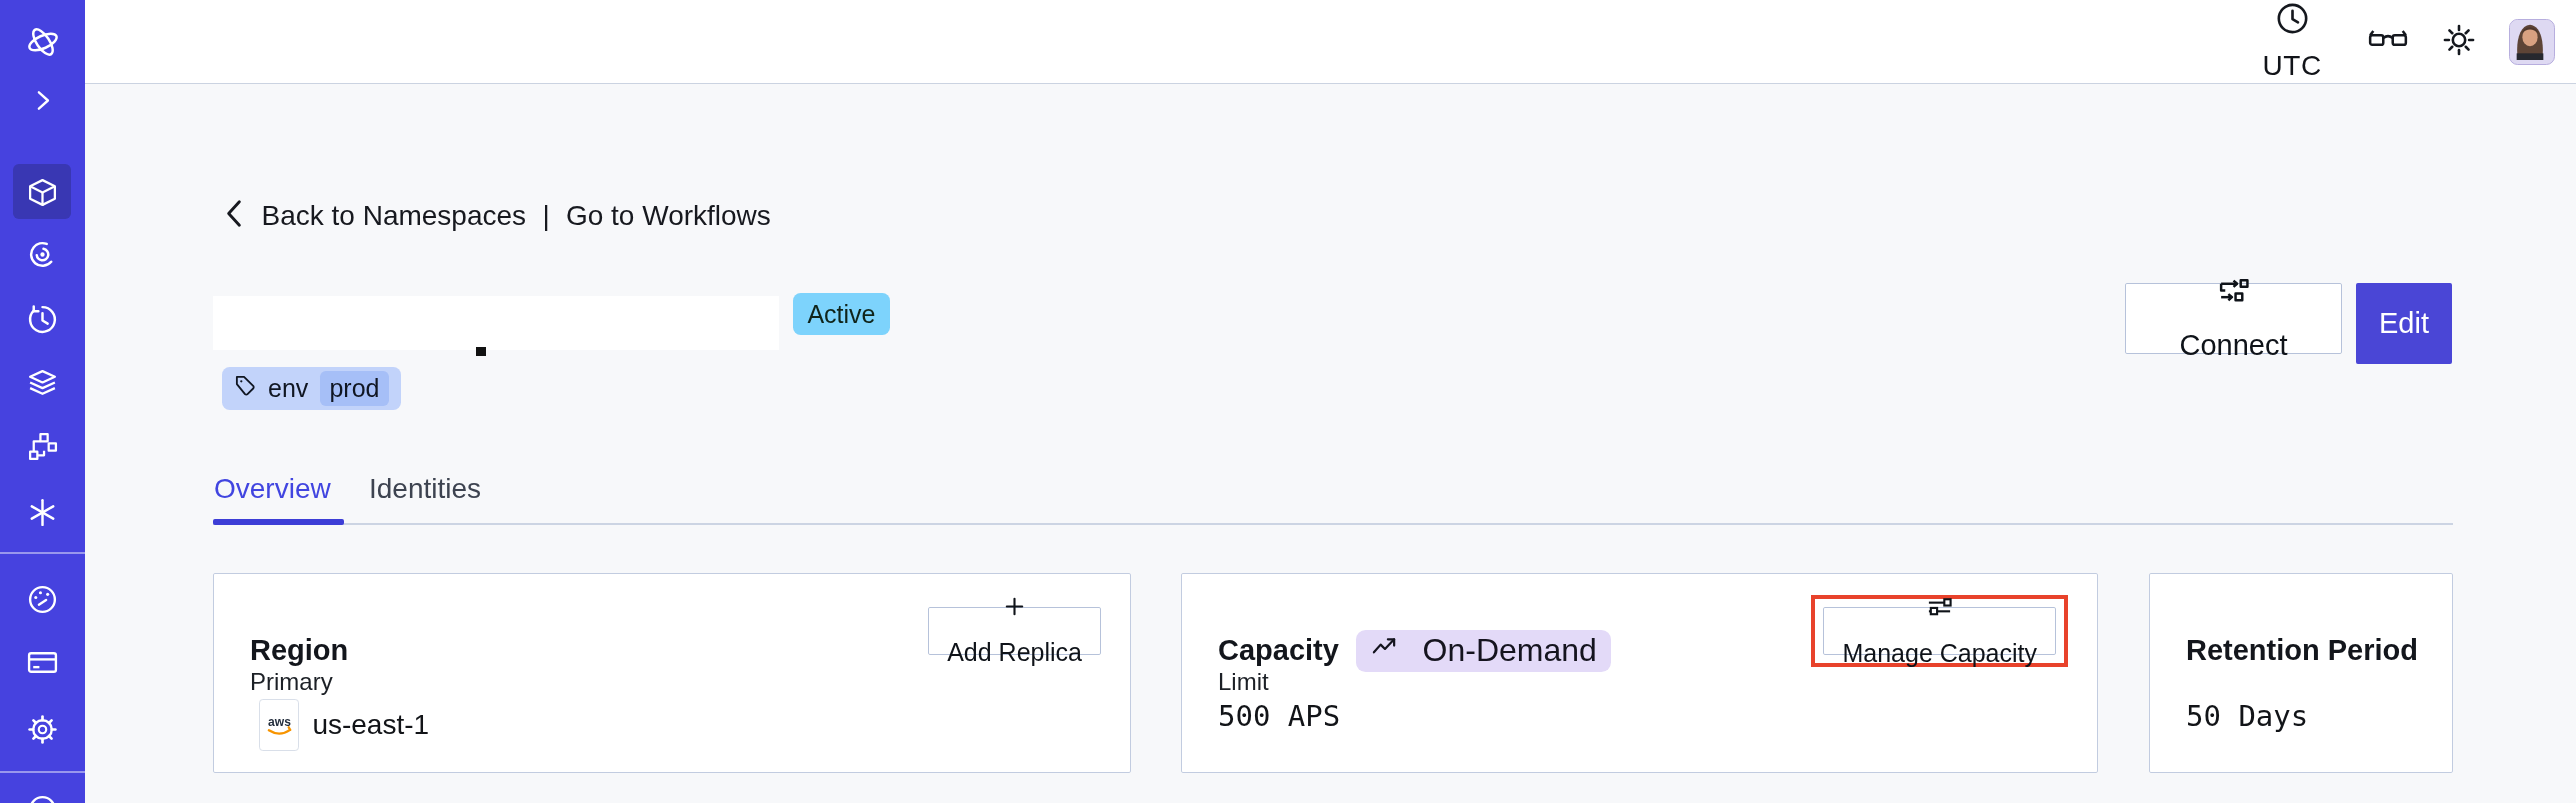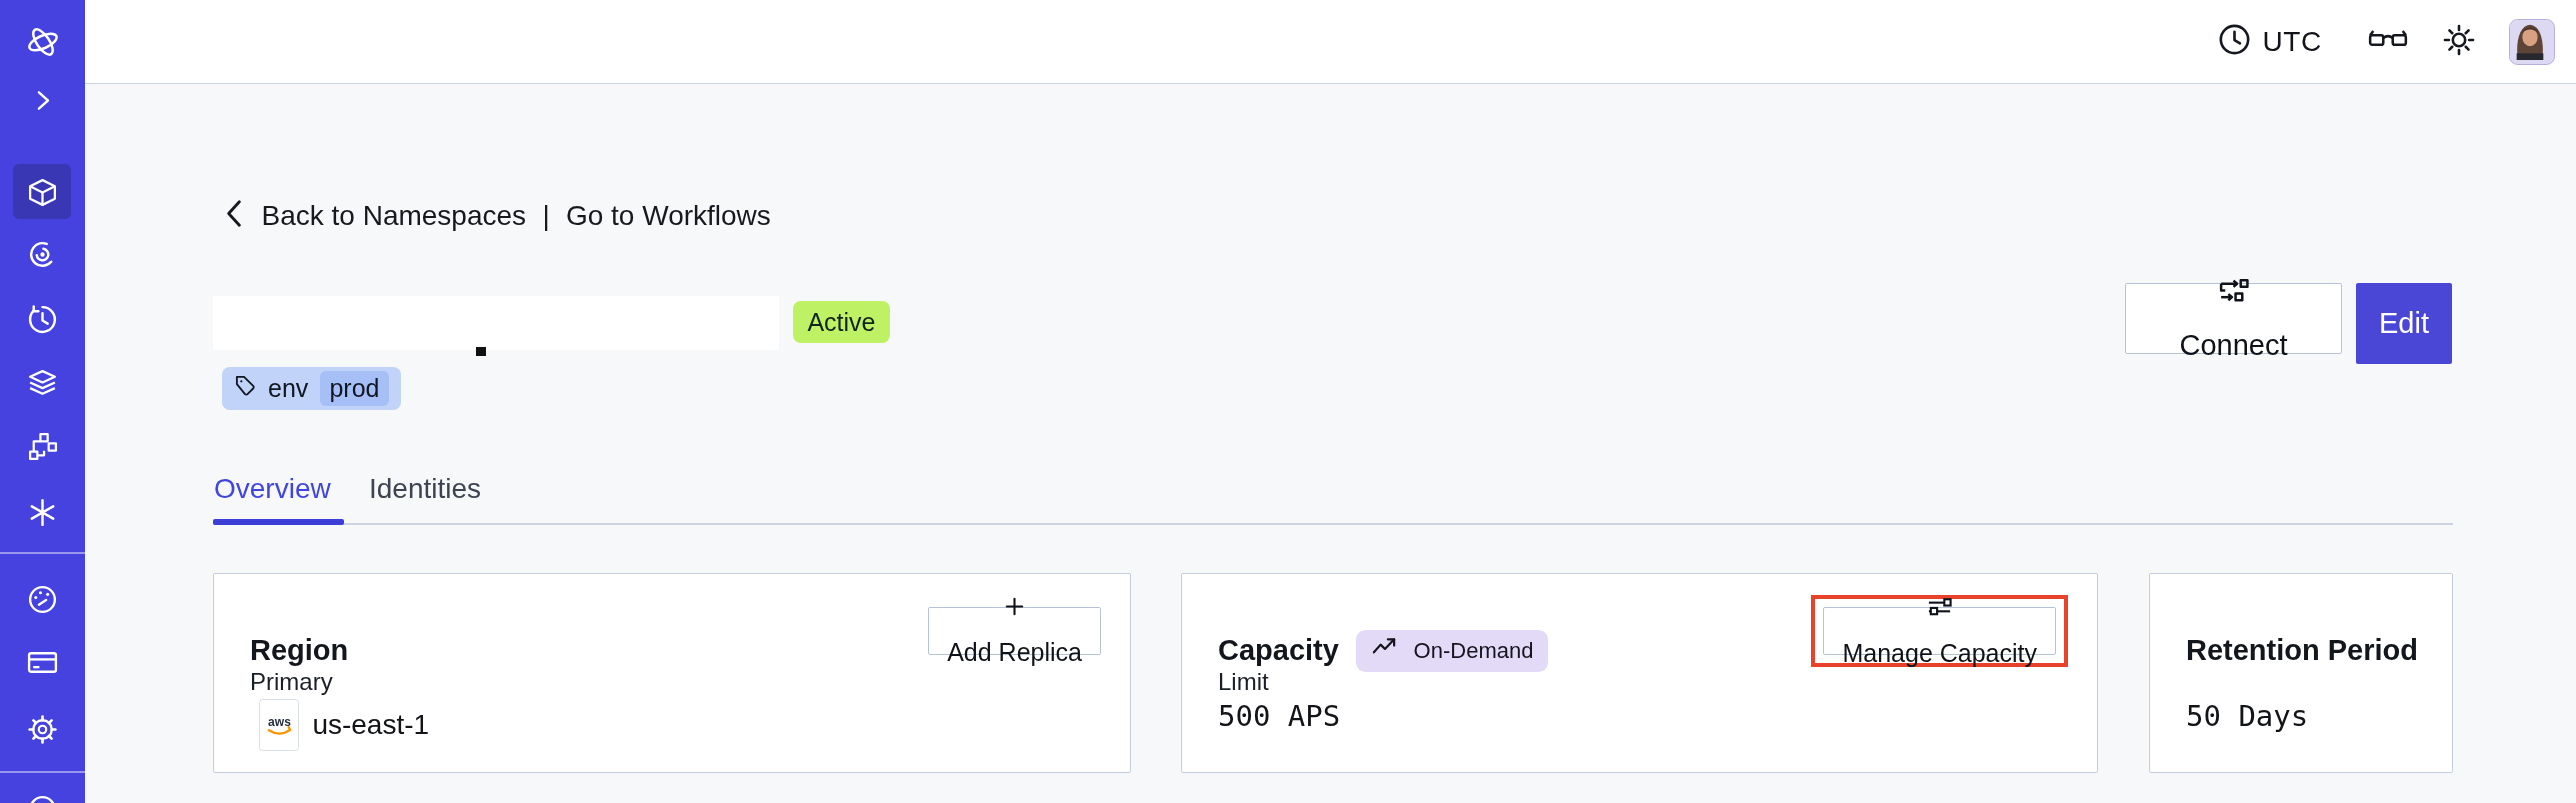--- a/index.html
+++ b/index.html
@@ -9,35 +9,35 @@
   
   .sidebar{position:absolute;left:0;top:0;width:85px;height:804px;background:#4642df;z-index:5;}
   .s-icon{position:absolute;left:0;width:85px;display:flex;justify-content:center;align-items:center;}
   .s-active-bg{position:absolute;left:13.4px;top:164px;width:58px;height:55px;background:#3937b3;border-radius:5.8px;}
   .s-divider{position:absolute;left:0;width:85px;height:1.9px;background:rgba(255,255,255,.45);}
 
   
   .topbar{position:absolute;left:85px;top:0;right:0;height:84px;background:#ffffff;
           border-bottom:1.9px solid #cbd3e1;display:flex;align-items:center;justify-content:flex-end;
           gap:32px;padding-right:21px;box-sizing:border-box;z-index:4;}
-  .tz-group{display:flex;align-items:center;gap:10.5px;margin-right:13.4px;}
+  .tz-group{display:flex;align-items:center;gap:10.5px;margin-right:13.4px;flex-direction:column;}
   .tz-label{font-size:28px;color:#121419;letter-spacing:0.5px;}
   .avatar{width:44px;height:44px;border-radius:8.6px;border:1.9px solid #b7aede;overflow:hidden;background:#ded9f2;}
 
   
   .content{position:absolute;left:85px;top:86px;right:0;bottom:0;}
 
   .back-row{position:absolute;left:135px;top:111px;display:flex;align-items:center;gap:12.5px;}
   .back-row .txt{font-size:28px;color:#17191f;}
   .back-row .sep{font-size:28px;color:#17191f;padding:0 3.8px;}
 
   .ns-title-redacted{position:absolute;left:128px;top:210px;width:566px;height:54px;background:#ffffff;}
   .redact-dot{position:absolute;left:391px;top:261px;width:9.6px;height:8.6px;background:#111111;}
-  .status-badge{position:absolute;left:708px;top:215px;height:42px;line-height:42px;
-                background:#bef264;color:#10241a;font-size:25px;padding:0 14.4px;border-radius:7.7px;}
+  .status-badge{position:absolute;left:708px;top:207px;height:42px;line-height:42px;
+                background:#7dd3fc;color:#10241a;font-size:25px;padding:0 14.4px;border-radius:7.7px;}
 
   .btn{display:flex;align-items:center;justify-content:center;gap:13.4px;box-sizing:border-box;
        background:#ffffff;border:1.9px solid #b6c2da;border-radius:1.9px;color:#0f1319;cursor:pointer;flex-direction:column;}
   .connect-btn{position:absolute;left:2040px;top:197px;width:217px;height:71px;font-size:29px;}
   .edit-btn{position:absolute;left:2271px;top:197px;width:96px;height:81px;background:#4a46d6;
             border:none;color:#ffffff;font-size:29px;display:flex;align-items:center;justify-content:center;
             border-radius:1.9px;cursor:pointer;}
 
   .tag-chip{position:absolute;left:137px;top:281px;height:43px;display:flex;align-items:center;gap:11.5px;
             background:#c2d3fa;border-radius:7.7px;padding:0 11.5px 0 11.5px;font-size:25px;color:#101622;}
@@ -52,22 +52,22 @@
   
   .card{position:absolute;top:487px;height:200px;background:#ffffff;border:1.9px solid #c2cce0;
         border-radius:1.9px;box-sizing:border-box;}
   .card.c-region{left:128px;width:918px;}
   .card.c-capacity{left:1096px;width:917px;}
   .card.c-retention{left:2064px;width:304px;}
   .card-head{position:absolute;top:25px;left:36px;right:29px;height:63px;display:flex;
              align-items:center;justify-content:space-between;}
   .card-head .lead{display:flex;align-items:center;gap:17.3px;margin-top:40px;}
   .card-title{font-size:29px;font-weight:600;color:#13161c;}
-  .pill-badge{display:flex;align-items:center;gap:16px;background:#e3daf8;color:#15141f;
-              font-size:22px;height:42px;padding:0 14.4px;border-radius:9.6px;}
+  .pill-badge{display:flex;align-items:center;gap:25px;background:#e3daf8;color:#15141f;
+              font-size:32px;height:42px;padding:0 14.4px;border-radius:9.6px;}
   .card-btn{height:48px;padding:0 18px;font-size:25px;}
   .hl-box{border:4.8px solid #e8422b;padding:8px;}
   .field-label{position:absolute;left:36px;top:94px;font-size:24px;color:#1c2026;}
   .value-row{position:absolute;left:36px;top:125px;display:flex;align-items:center;gap:13.4px;}
   .value-sans{font-size:28px;color:#121418;}
   .value-mono{font-size:29px;color:#121418;font-family:"DejaVu Sans Mono","Liberation Mono",monospace;}
   .aws-box{width:40px;height:52px;border:1.9px solid #d9dfe9;border-radius:3.8px;background:#fff;
            display:flex;align-items:center;justify-content:center;box-sizing:border-box;margin-left:9px;}
 </style>
 </head>

